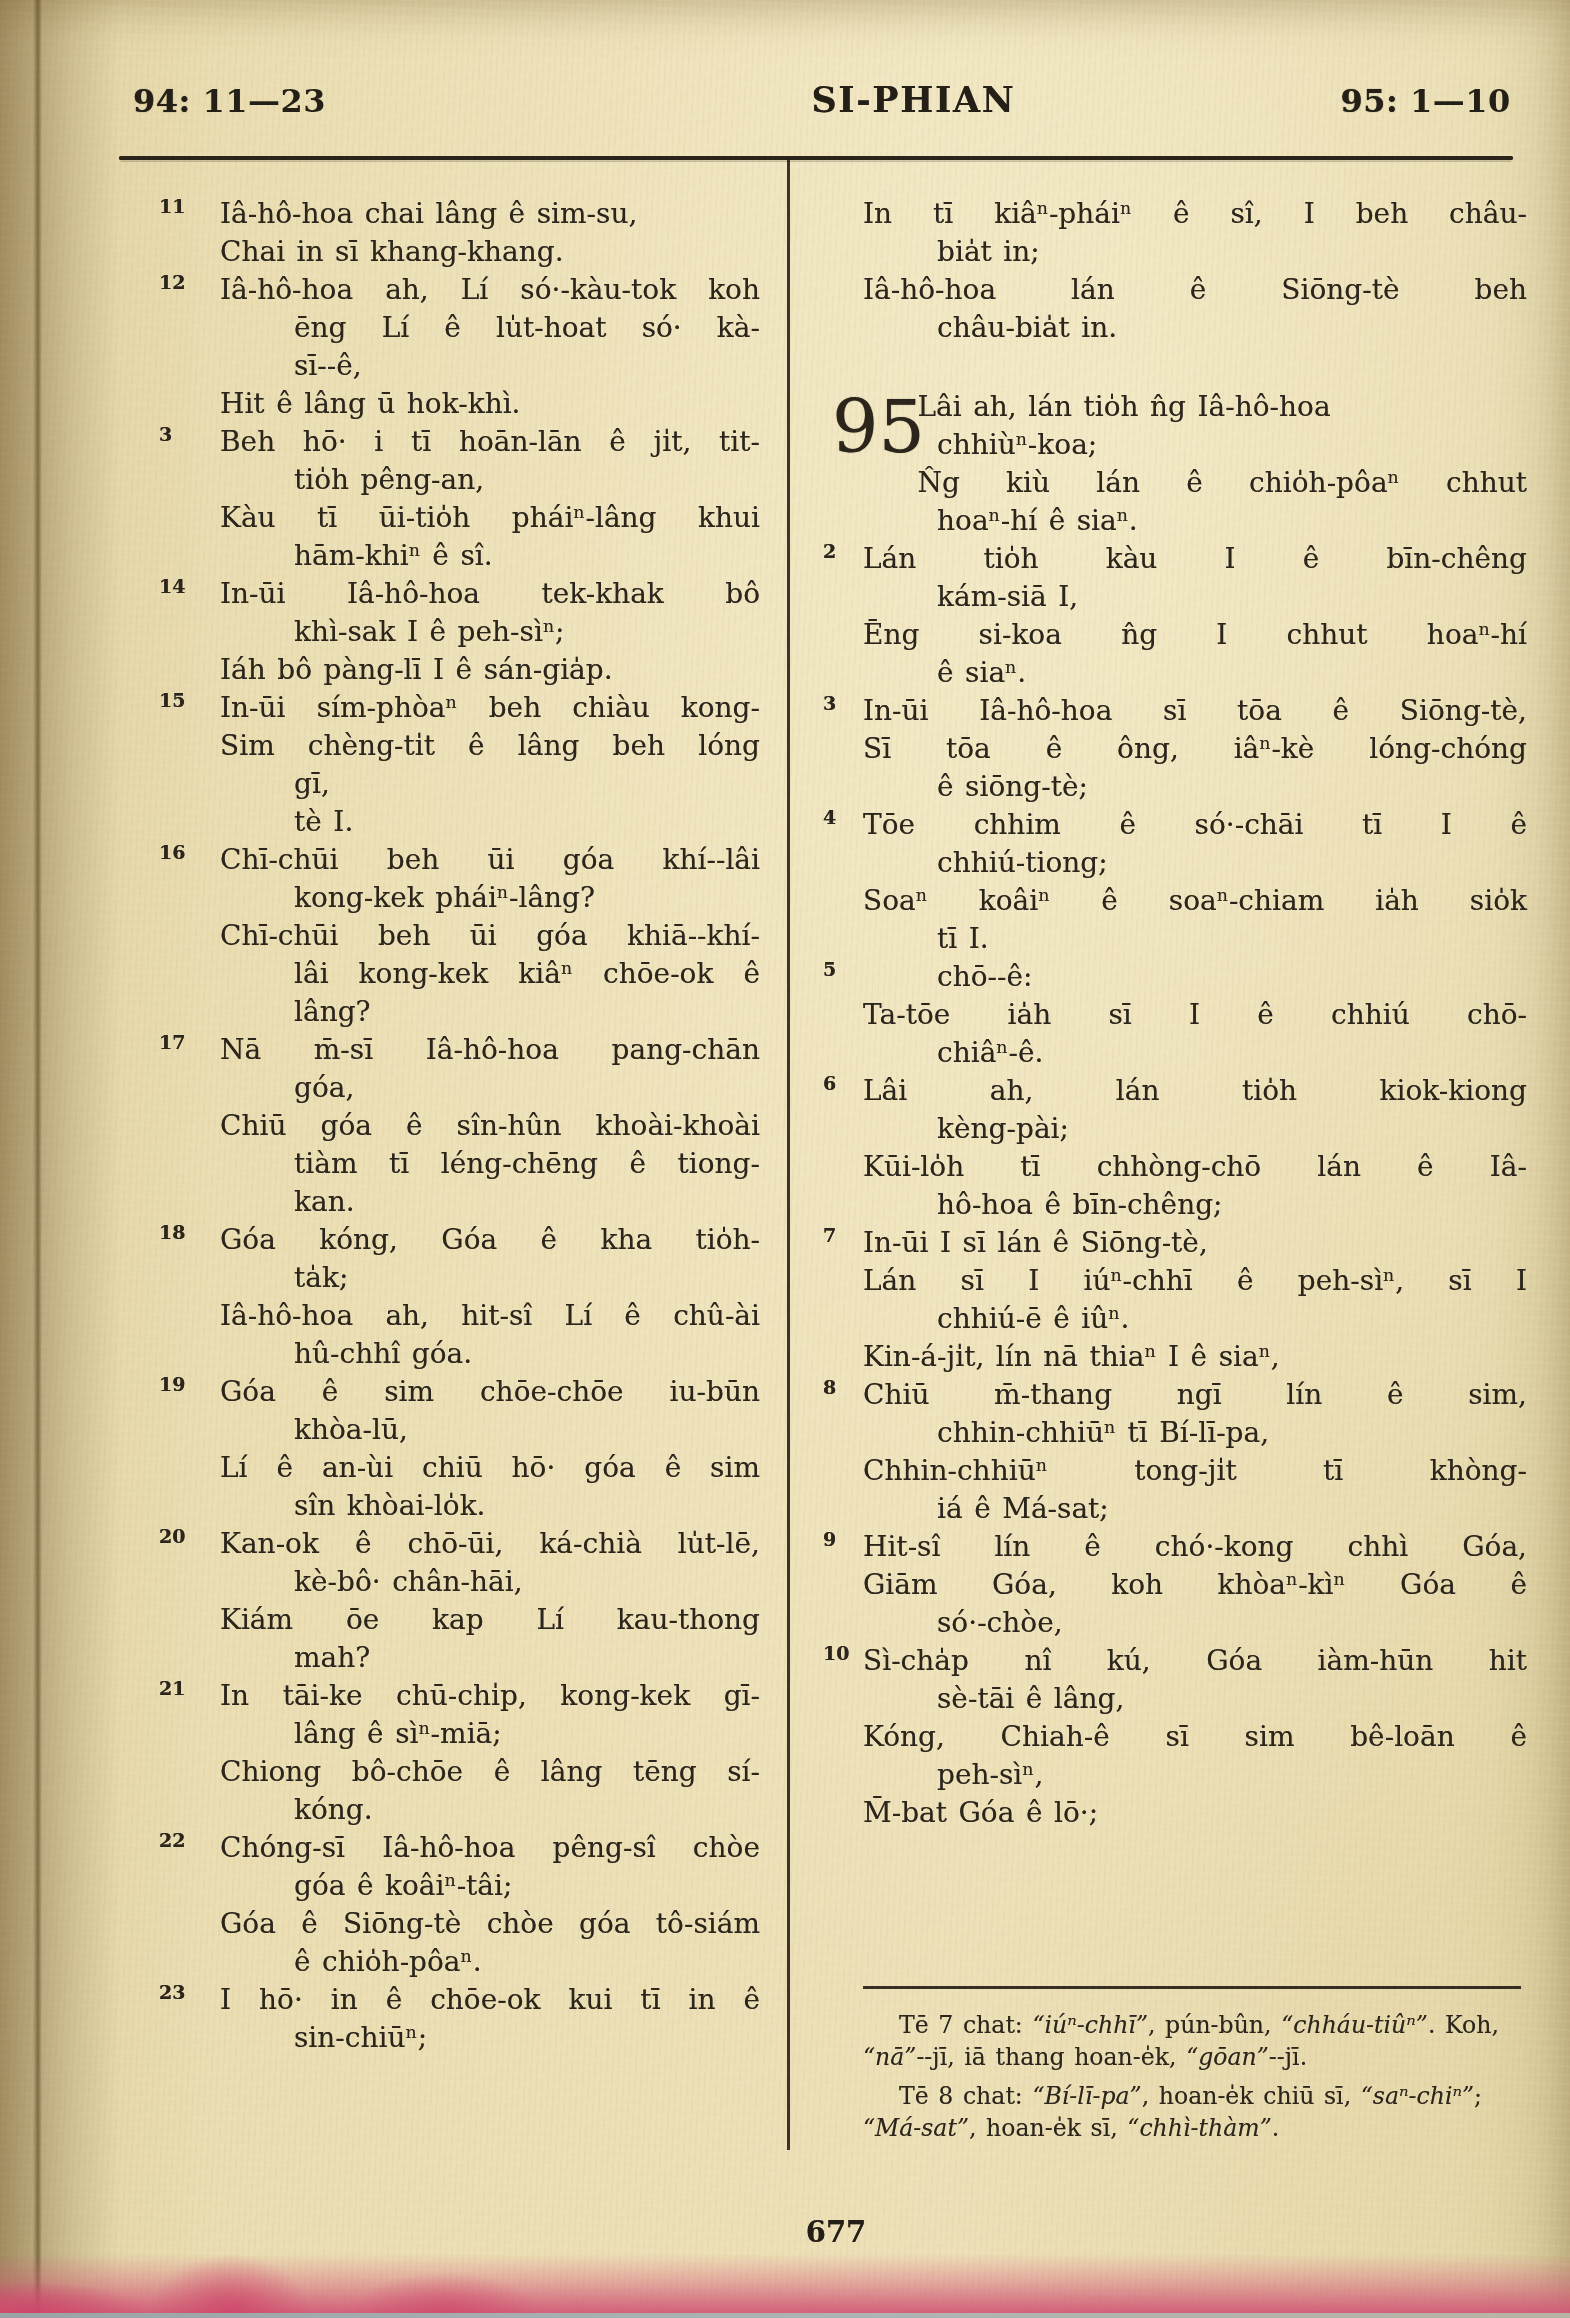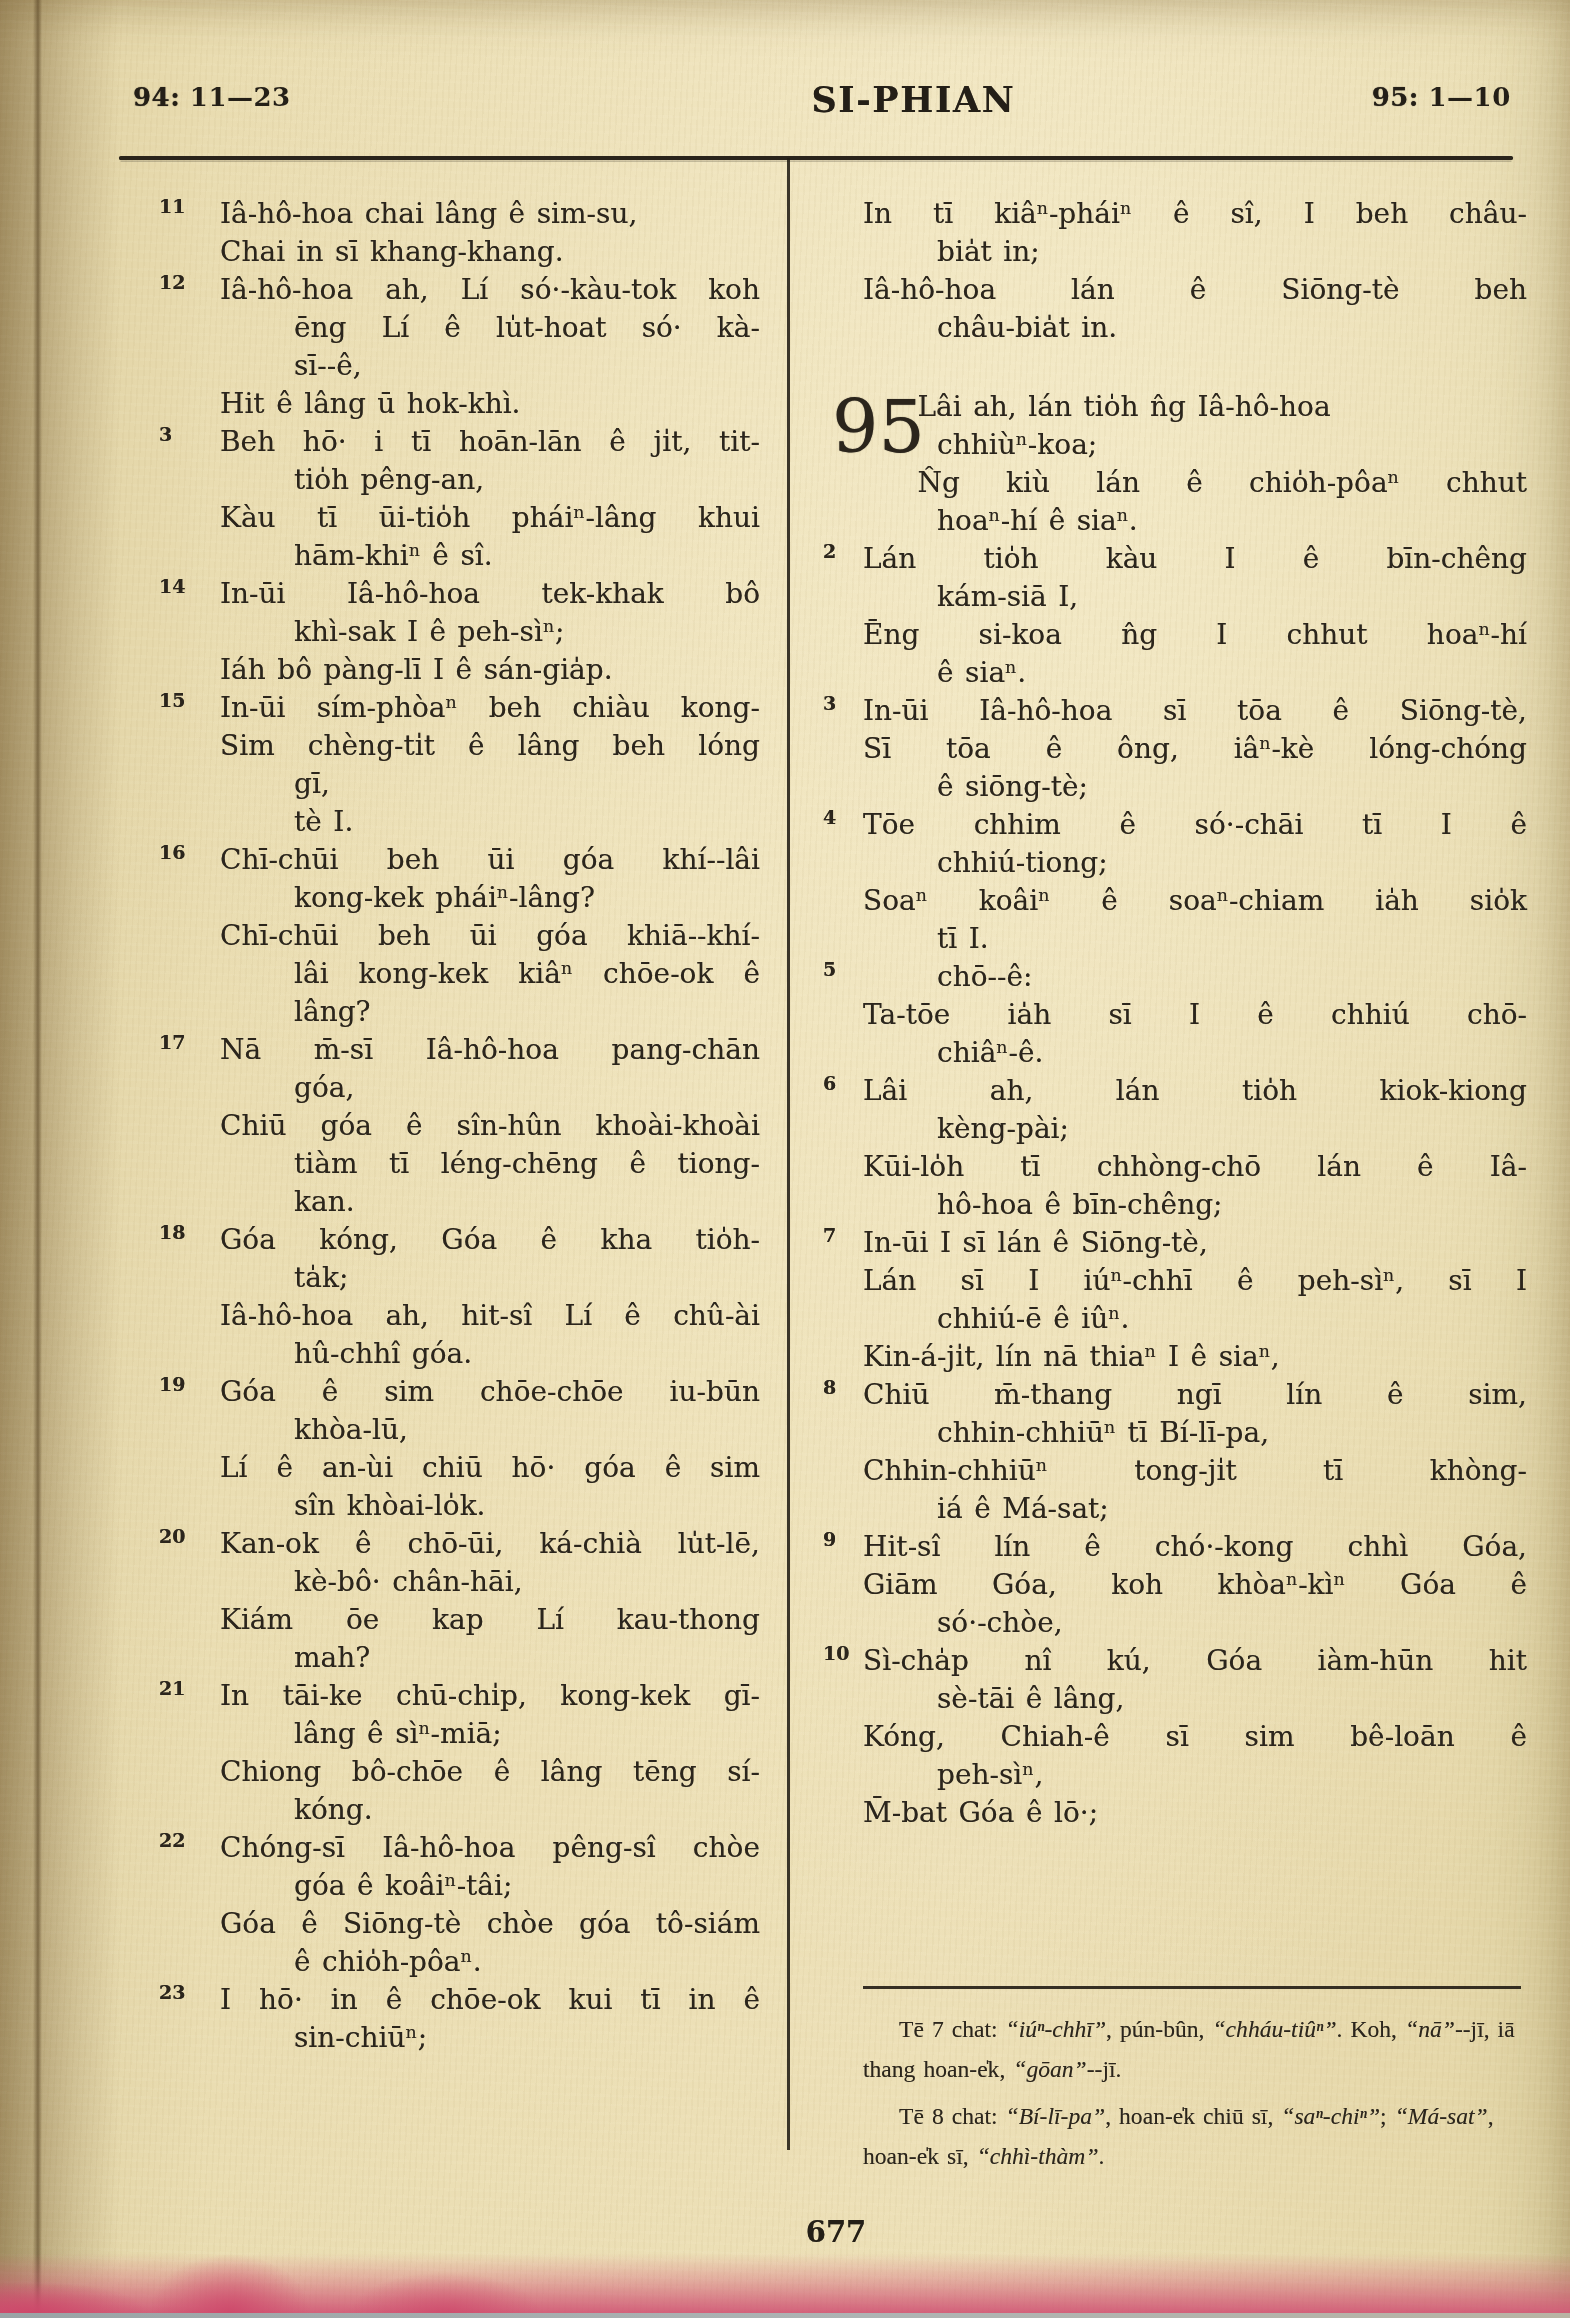--- a/index.html
+++ b/index.html
@@ -32,21 +32,21 @@
     background:linear-gradient(90deg, rgba(0,0,0,0), rgba(75,55,25,.55) 55%, rgba(0,0,0,0));
   }
   .gutter-shadow{
     position:absolute;left:0;top:0;width:120px;height:2319px;
     background:linear-gradient(90deg, rgba(105,80,40,.4), rgba(0,0,0,0));
   }
   .header{
     position:absolute;top:79px;left:120px;width:1395px;height:47px;
     color:#241f17;font-weight:bold;
   }
-  .header .ref{font-size:26px;letter-spacing:0.5px;}
+  .header .ref{font-size:32px;letter-spacing:0.5px;}
   .header .ref .chap{text-shadow:0 0 1px rgba(30,25,18,.75);}
   .ref-left{position:absolute;left:13px;top:3.1px;}
   .ref-right{position:absolute;right:4.2px;top:3.1px;}
   .book-title{
     position:absolute;left:50%;top:0;transform:translateX(-3%);
     font-size:35px;letter-spacing:1.6px;text-shadow:0 0 0.5px rgba(30,25,18,.6);
   }
   .header-rule{
     position:absolute;left:119px;top:156px;width:1394px;height:4.2px;
     background:#2a241b;border-radius:1.6px;
@@ -77,22 +77,22 @@
     float:left;width:77px;height:76px;
     font-size:73px;line-height:76px;font-weight:normal;
     margin:1px 8.4px 0 -31px;
     text-shadow:0 0 1px rgba(30,25,18,.6);
   }
   .footnote-block{
     position:absolute;left:863px;top:1986px;width:664px;color:#2b251c;
   }
   .footnote-rule{width:658px;height:2.6px;background:rgba(33,28,20,.9);margin-bottom:20px;}
   .footnote{
-    font-size:23.6px;line-height:40px;text-indent:36px;margin:0 0 7.3px 0;
-    word-spacing:2.1px;text-shadow:0 0 0.5px rgba(43,37,28,.4);font-family:Liberation Serif, serif;
+    font-size:23.6px;line-height:32px;text-indent:36px;margin:0 0 7.3px 0;
+    word-spacing:2.1px;text-shadow:0 0 0.5px rgba(43,37,28,.4);
   }
   .footnote em{font-style:italic;}
   .page-number{
     position:absolute;left:836px;top:2215px;transform:translateX(-50%);
     font-size:29px;font-weight:bold;color:#241f17;
     text-shadow:0 0 0.5px rgba(30,25,18,.6);
   }
   .bottom-edge-dye{
     position:absolute;left:0;bottom:6.3px;width:1570px;height:60px;
     background:

